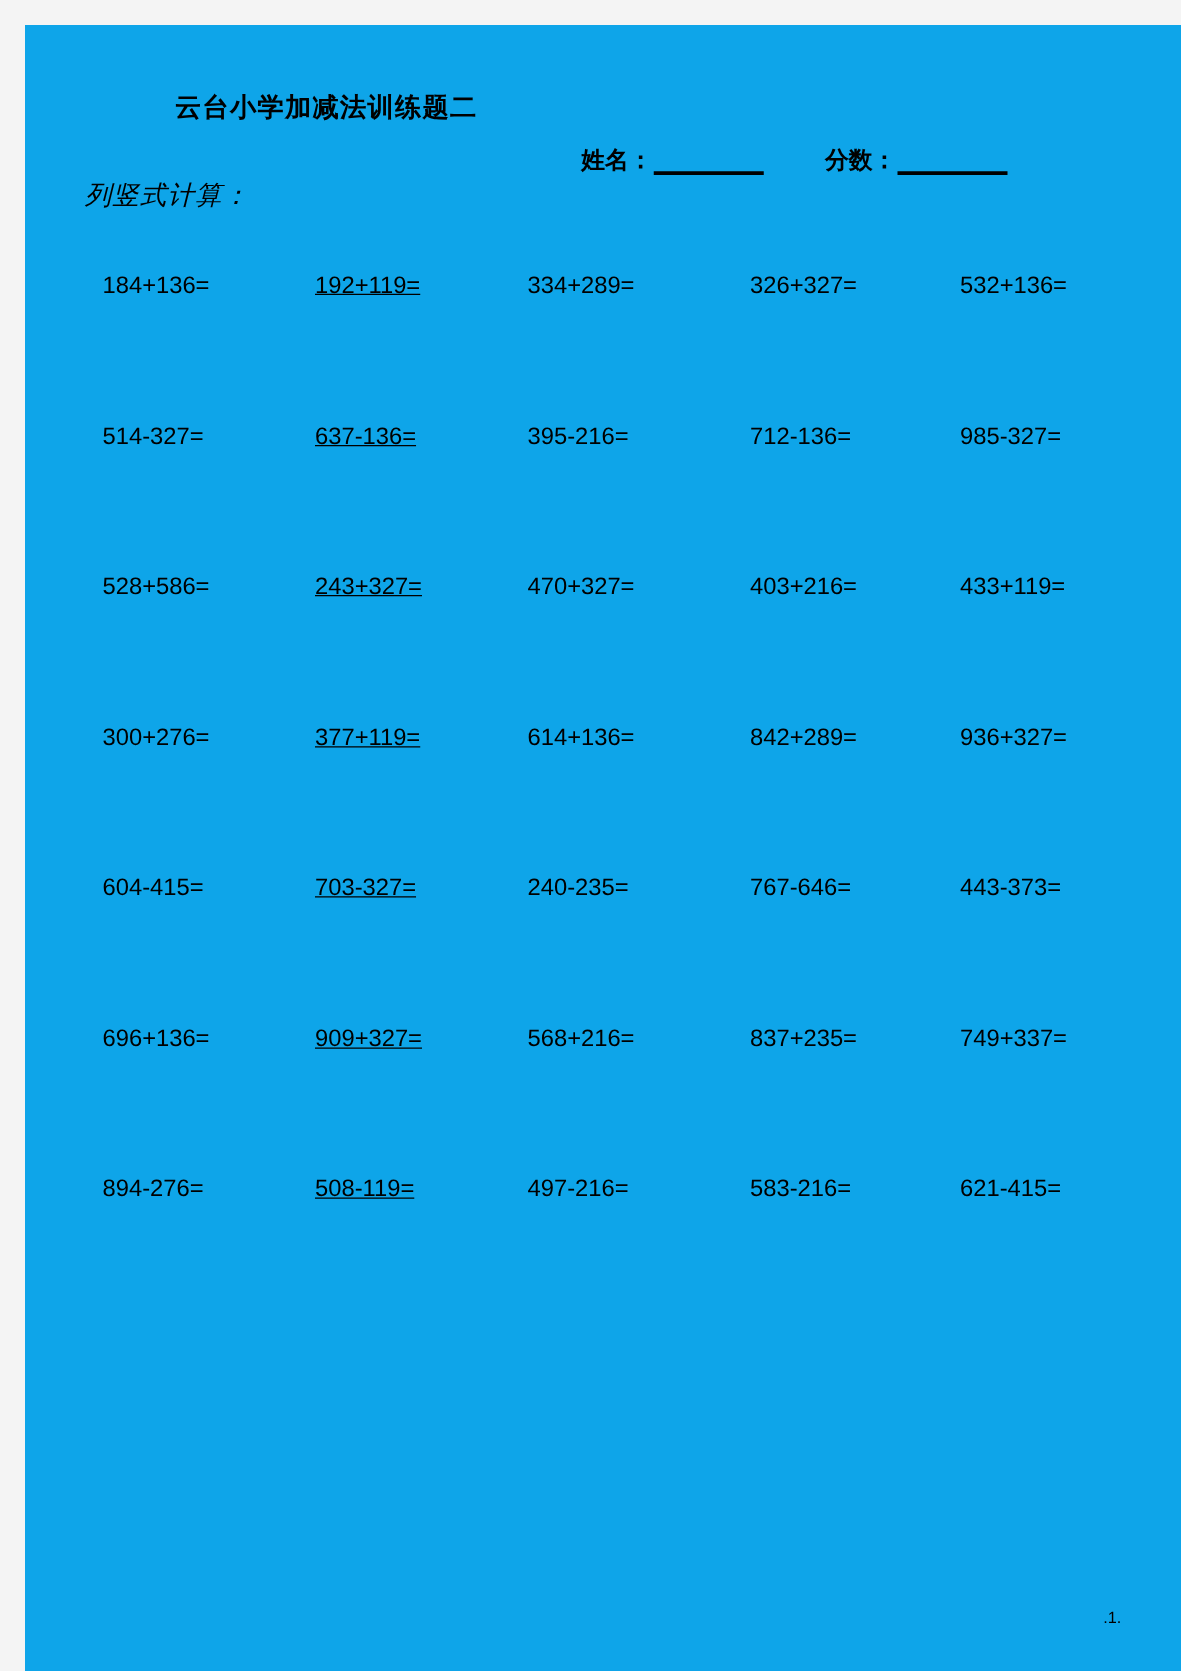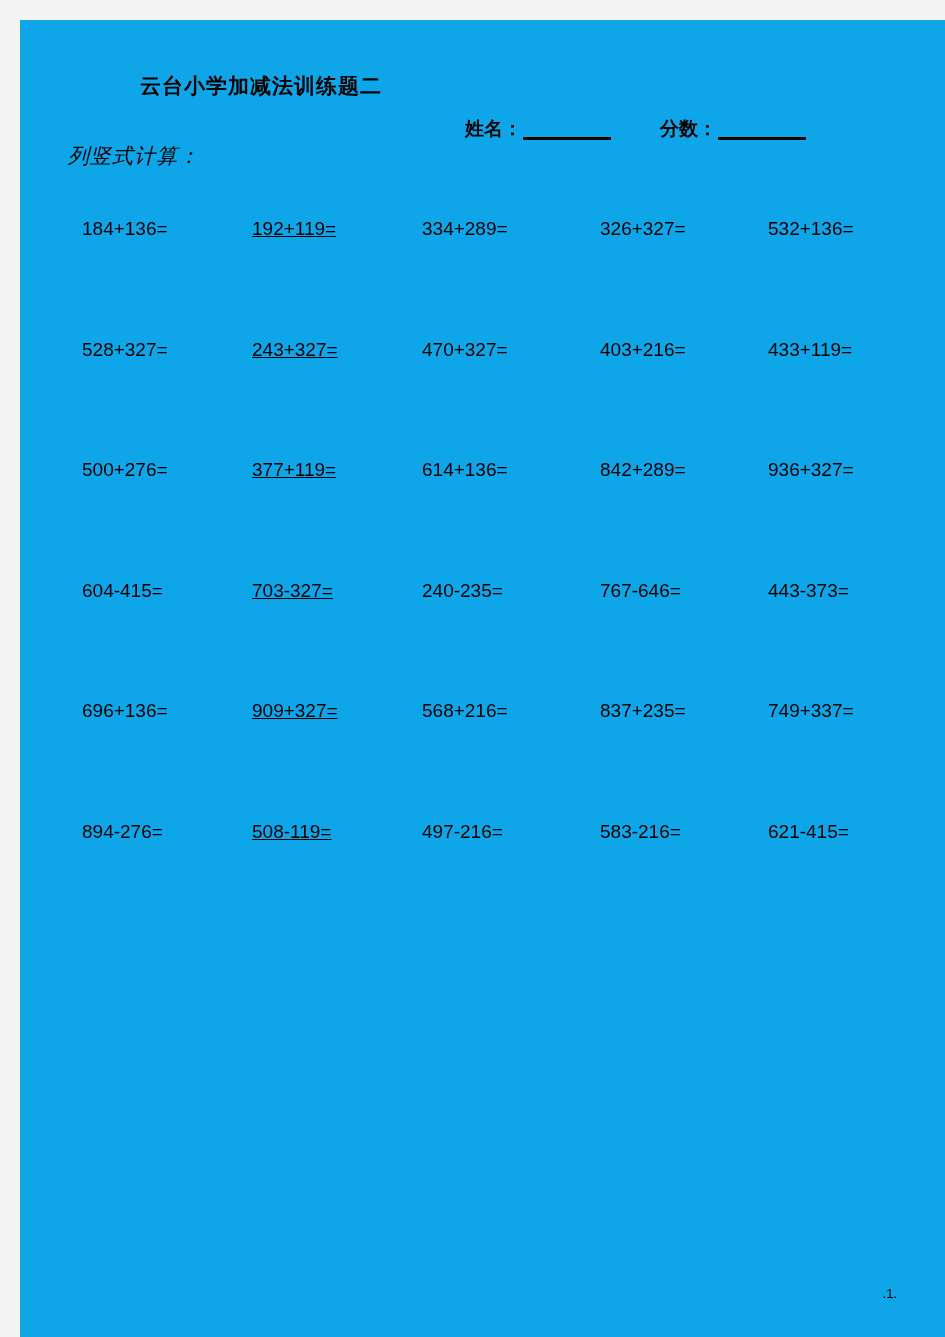--- a/index.html
+++ b/index.html
@@ -155,28 +155,35 @@
 
   <div id="problem-grid">
       <div class="problem-row">
         <div class="problem-cell c0">184+136=</div>
         <div class="problem-cell c1">192+119=</div>
         <div class="problem-cell c2">334+289=</div>
         <div class="problem-cell c3">326+327=</div>
         <div class="problem-cell c4">532+136=</div>
       </div>
       <div class="problem-row">
-        <div class="problem-cell c0">528+327=</div>
+        <div class="problem-cell c0">514-327=</div>
+        <div class="problem-cell c1">637-136=</div>
+        <div class="problem-cell c2">395-216=</div>
+        <div class="problem-cell c3">712-136=</div>
+        <div class="problem-cell c4">985-327=</div>
+      </div>
+      <div class="problem-row">
+        <div class="problem-cell c0">528+586=</div>
         <div class="problem-cell c1">243+327=</div>
         <div class="problem-cell c2">470+327=</div>
         <div class="problem-cell c3">403+216=</div>
         <div class="problem-cell c4">433+119=</div>
       </div>
       <div class="problem-row">
-        <div class="problem-cell c0">500+276=</div>
+        <div class="problem-cell c0">300+276=</div>
         <div class="problem-cell c1">377+119=</div>
         <div class="problem-cell c2">614+136=</div>
         <div class="problem-cell c3">842+289=</div>
         <div class="problem-cell c4">936+327=</div>
       </div>
       <div class="problem-row">
         <div class="problem-cell c0">604-415=</div>
         <div class="problem-cell c1">703-327=</div>
         <div class="problem-cell c2">240-235=</div>
         <div class="problem-cell c3">767-646=</div>

